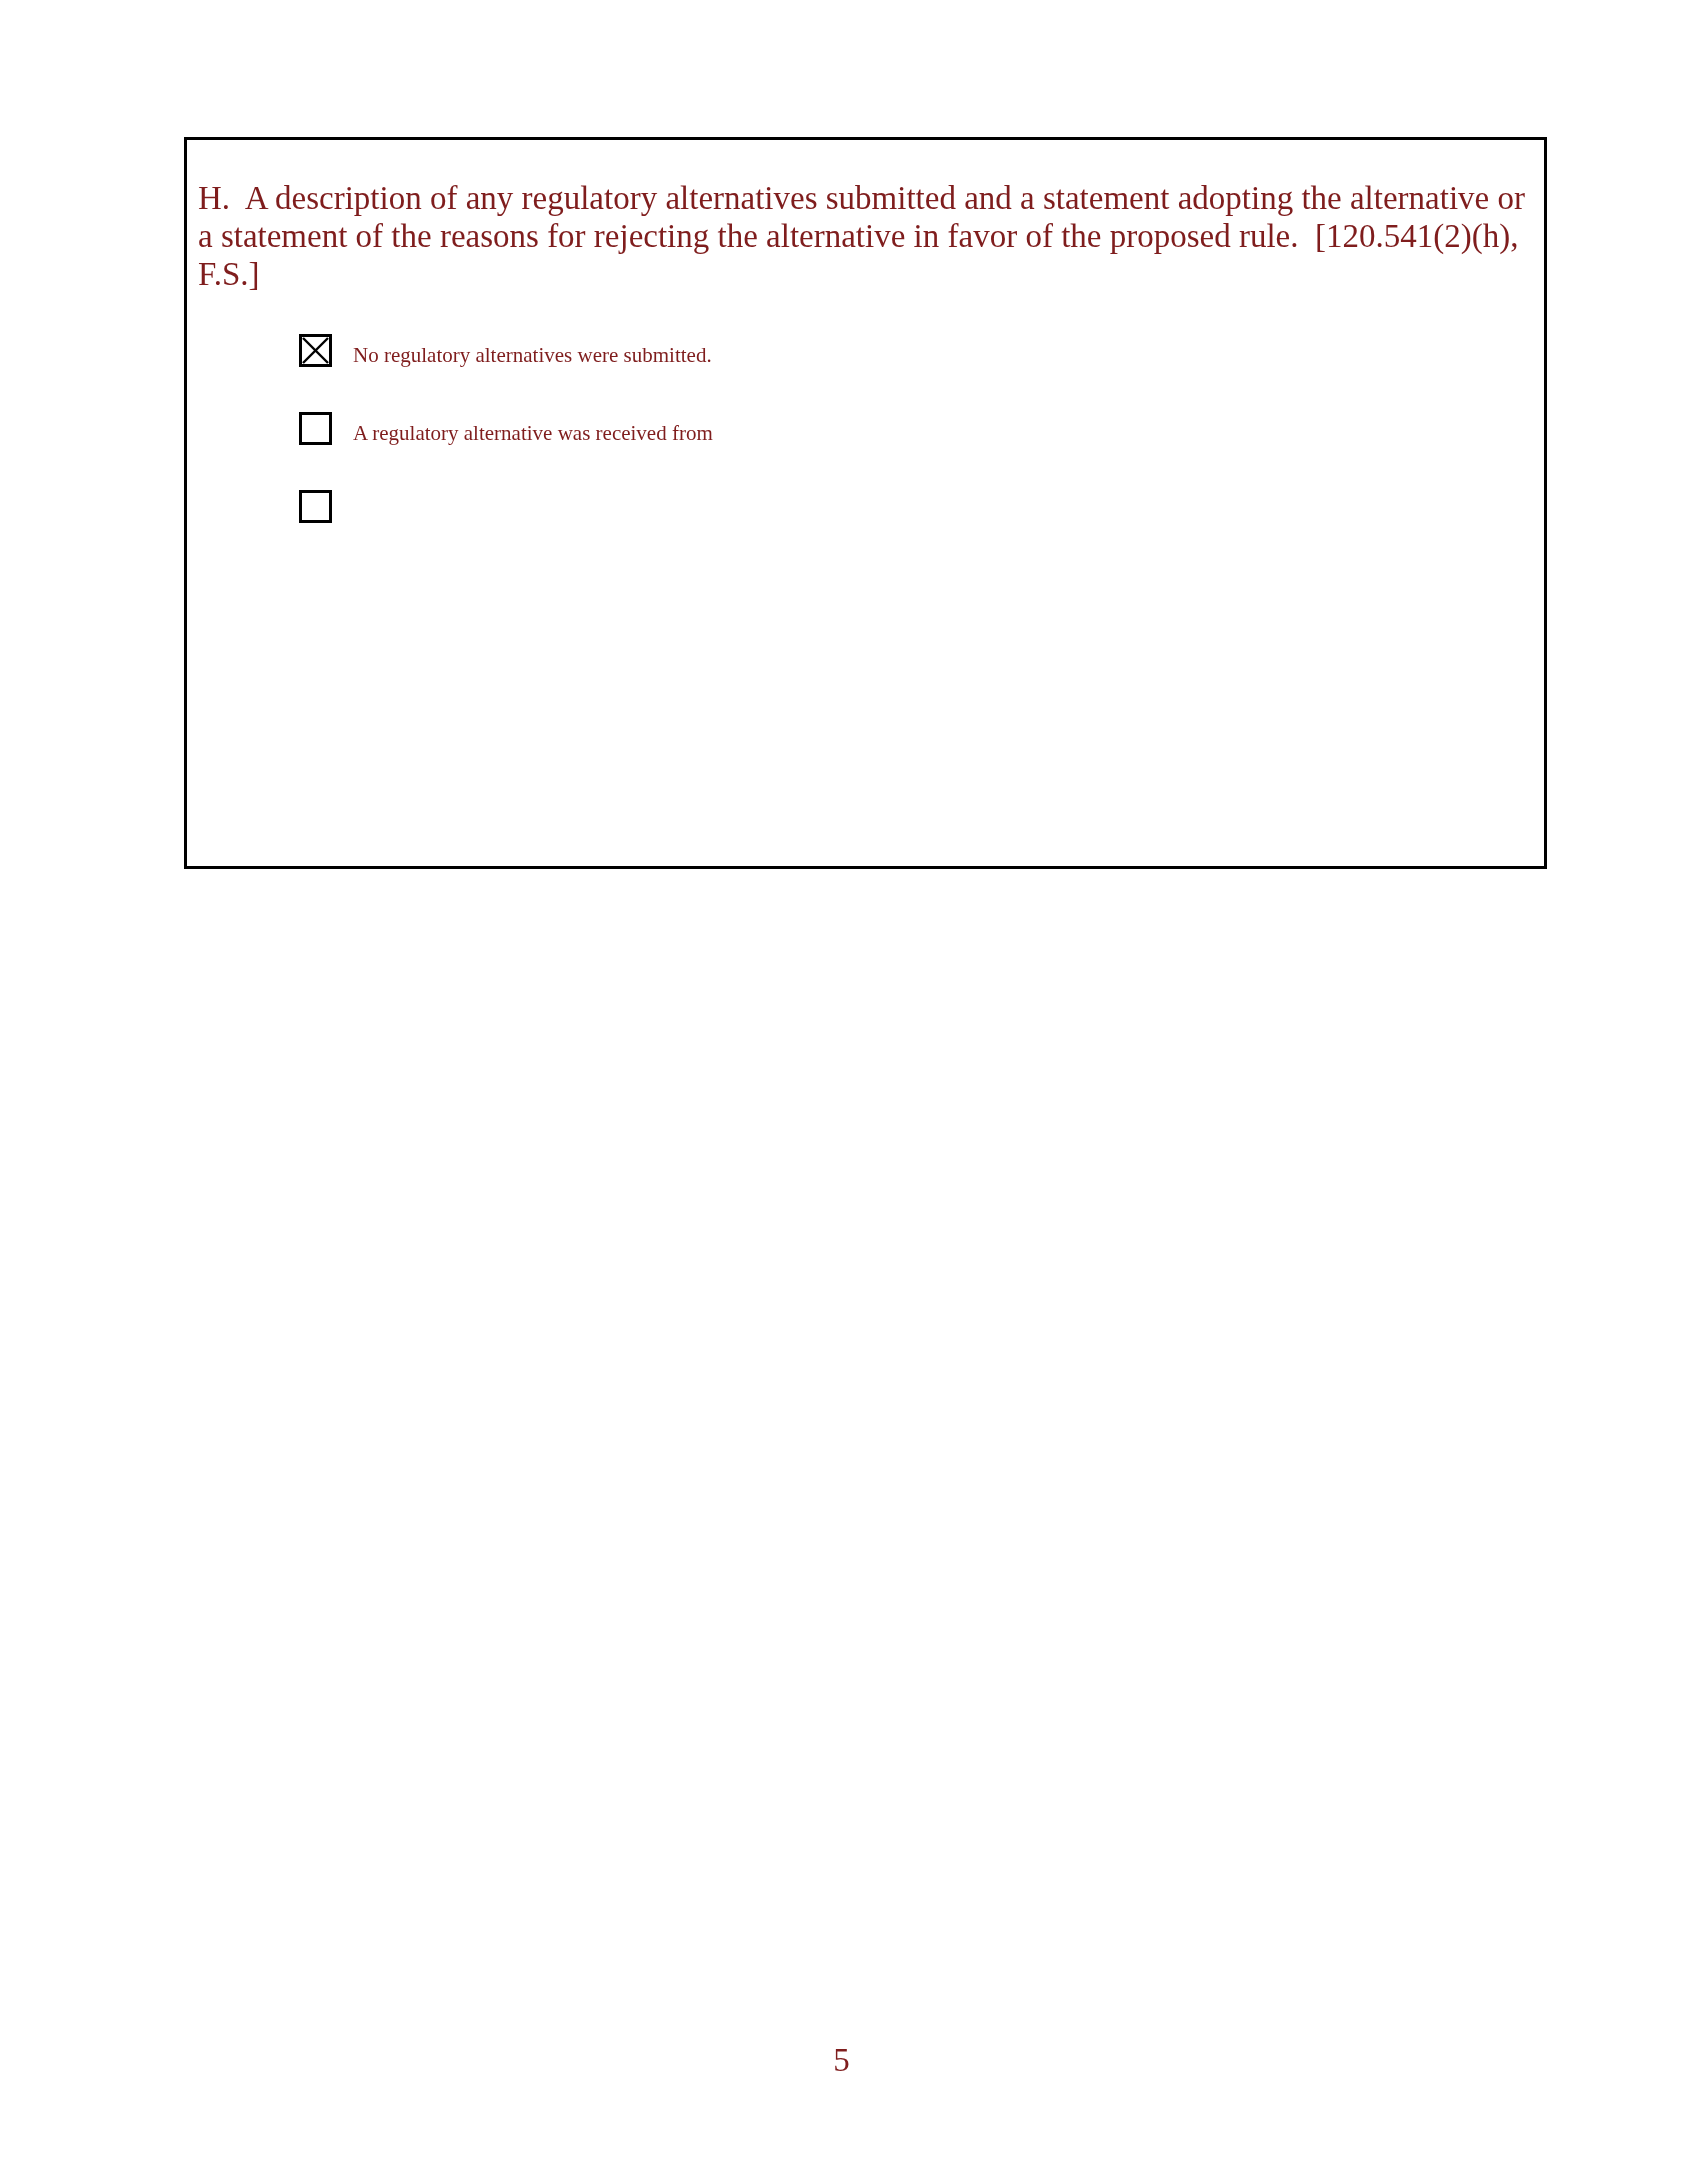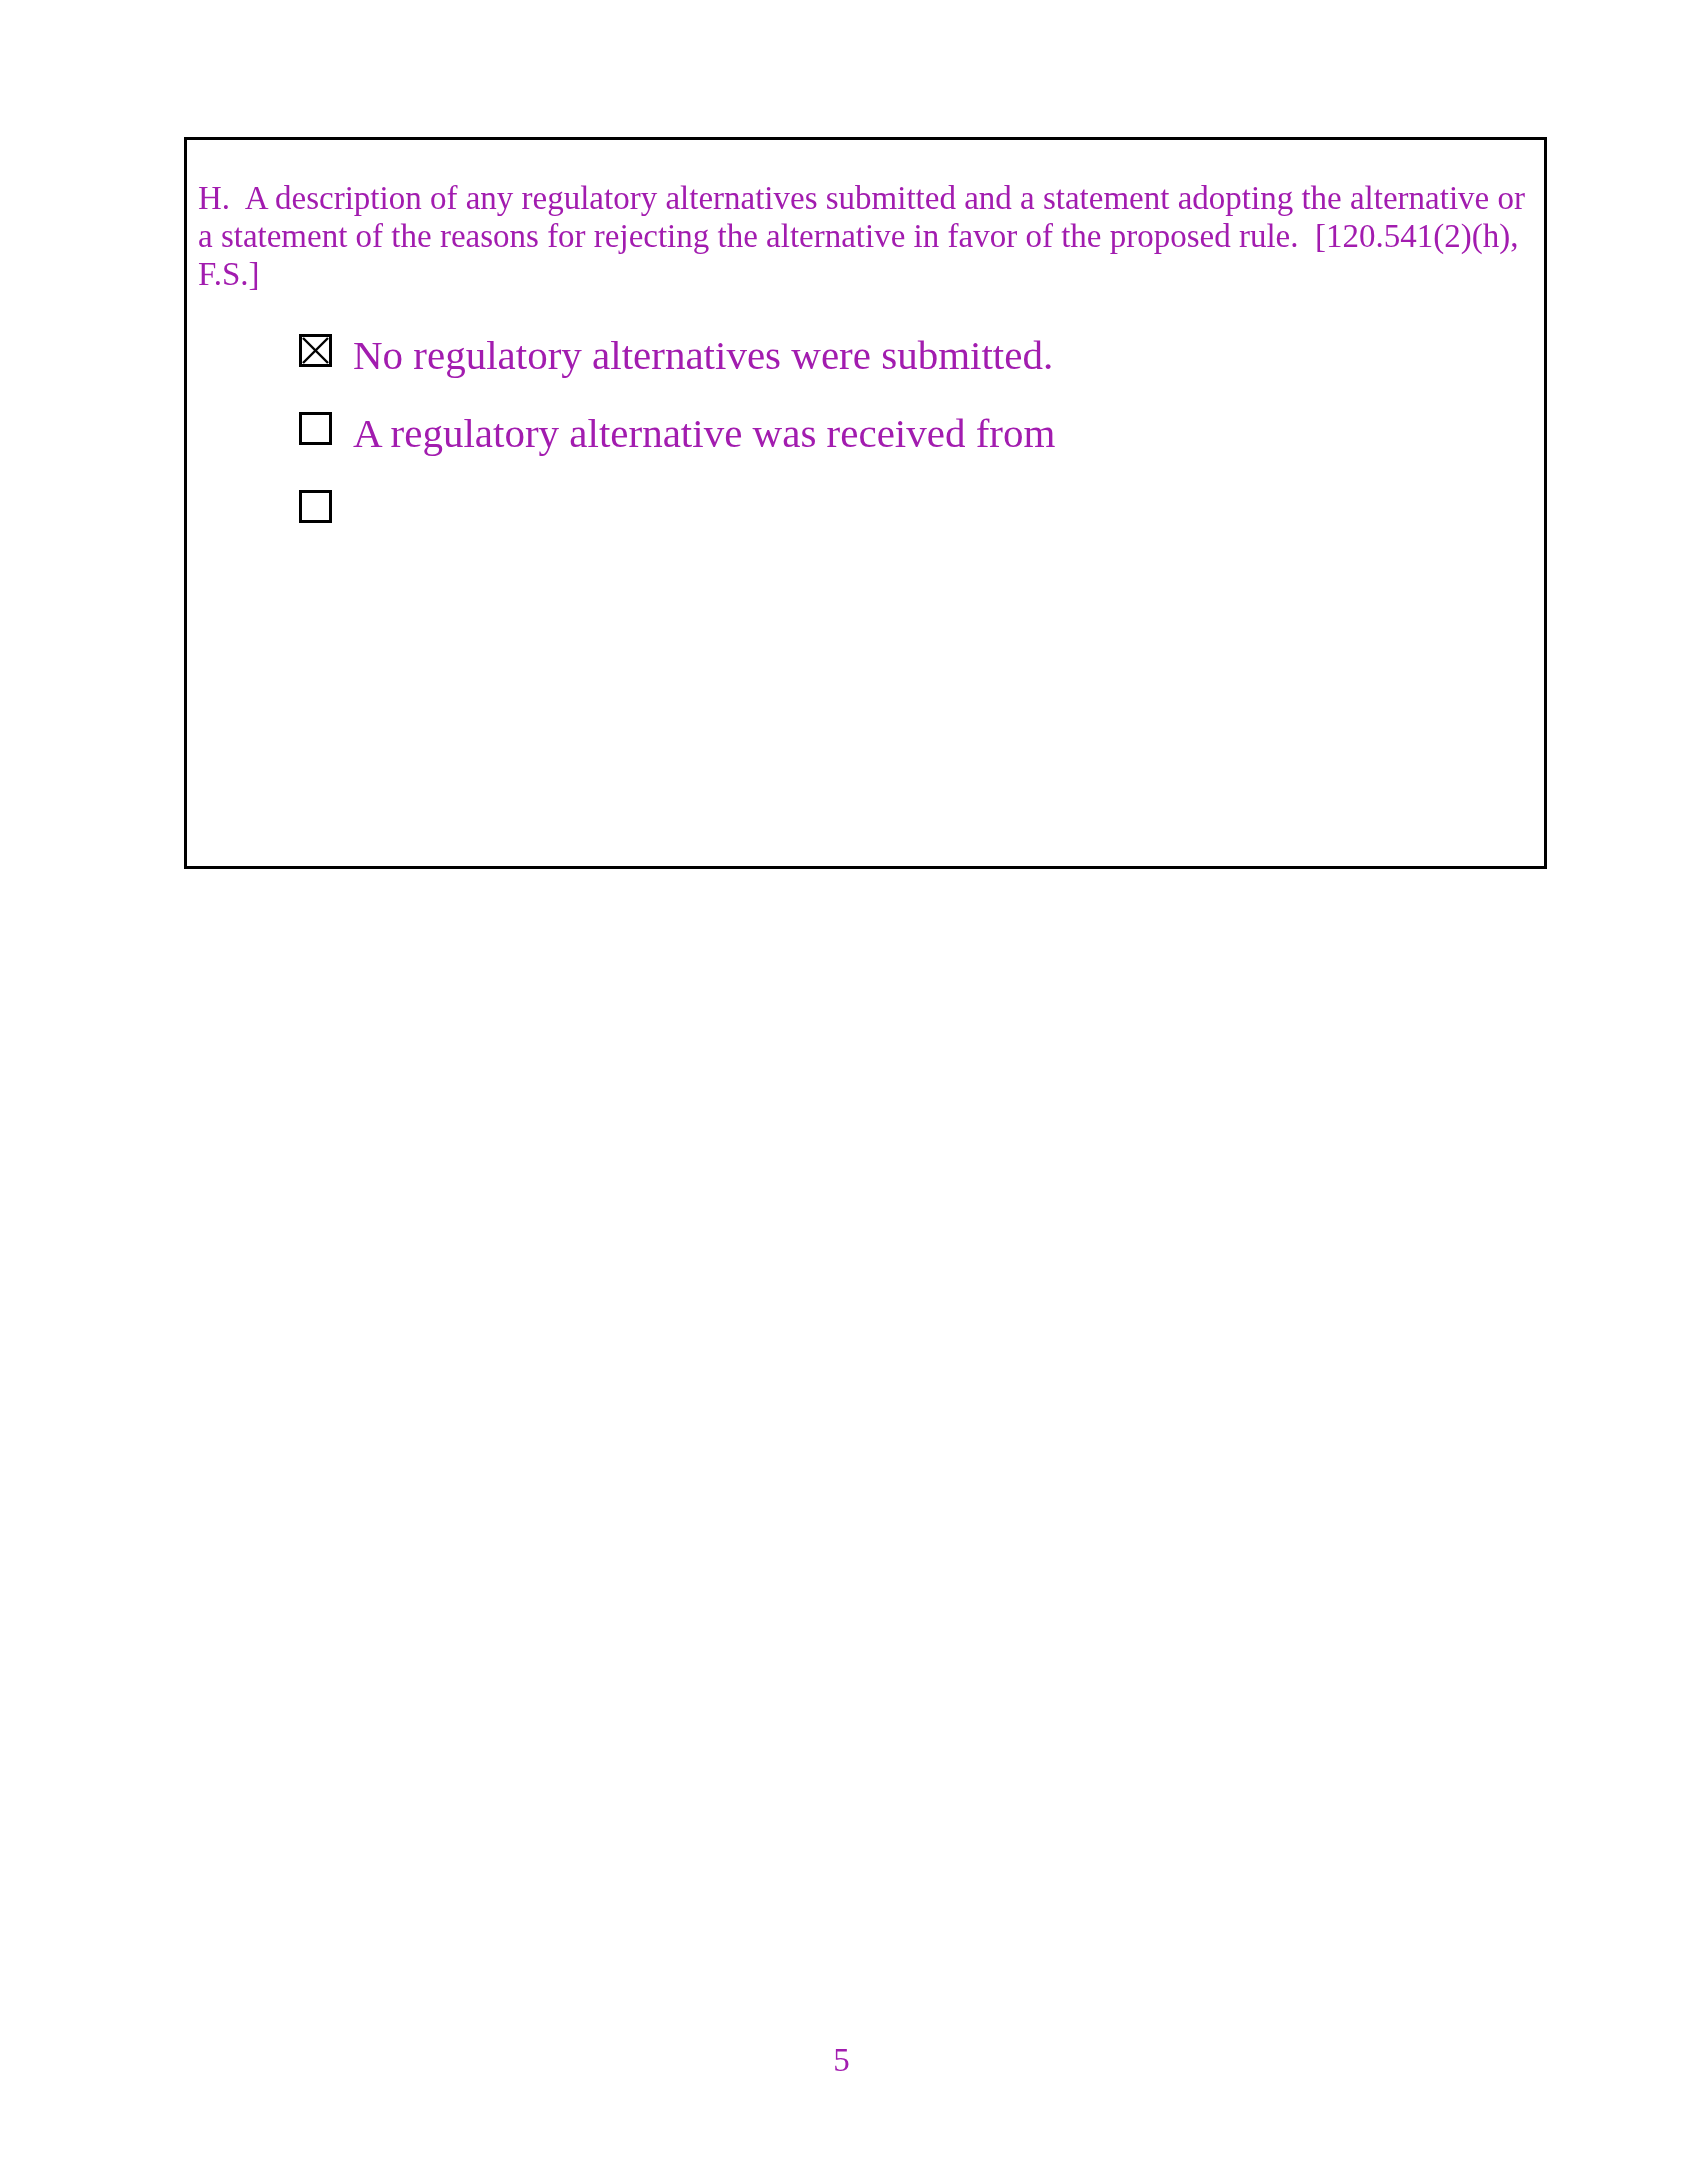--- a/index.html
+++ b/index.html
@@ -5,21 +5,21 @@
   html, body {
     margin: 0;
     padding: 0;
     background: #ffffff;
   }
   .page {
     position: relative;
     width: 1683px;
     height: 2178px;
     background: #ffffff;
-    color: #a21caf;
+    color: #7f1d1d;
     font-family: "Liberation Serif", serif;
     overflow: hidden;
   }
   .section-box {
     position: absolute;
     left: 184px;
     top: 137px;
     width: 1363px;
     height: 732px;
     border: 3px solid #000000;
@@ -33,21 +33,21 @@
     white-space: pre;
   }
   .checkbox-list {
     margin-top: 43px;
   }
   .checkbox-row {
     display: flex;
     align-items: flex-start;
     padding-left: 112px;
     margin-bottom: 40px;
-    font-size: 41px;
+    font-size: 21px;
     line-height: 38px;
   }
   .checkbox {
     flex: 0 0 auto;
     width: 33px;
     height: 33px;
     border: 3px solid #000000;
     box-sizing: border-box;
     margin-top: -2px;
     background: #ffffff;

